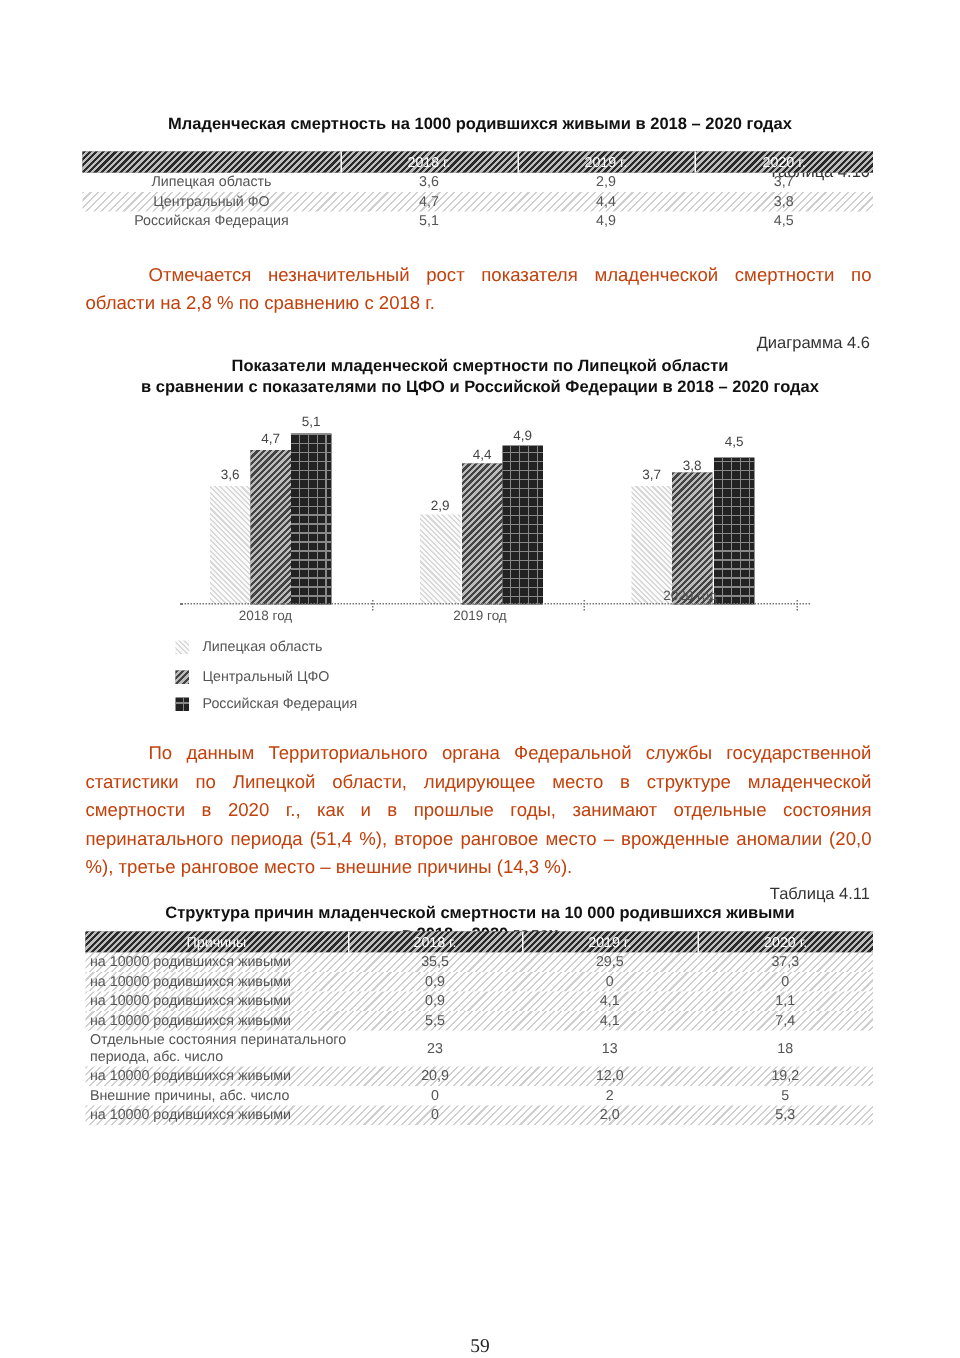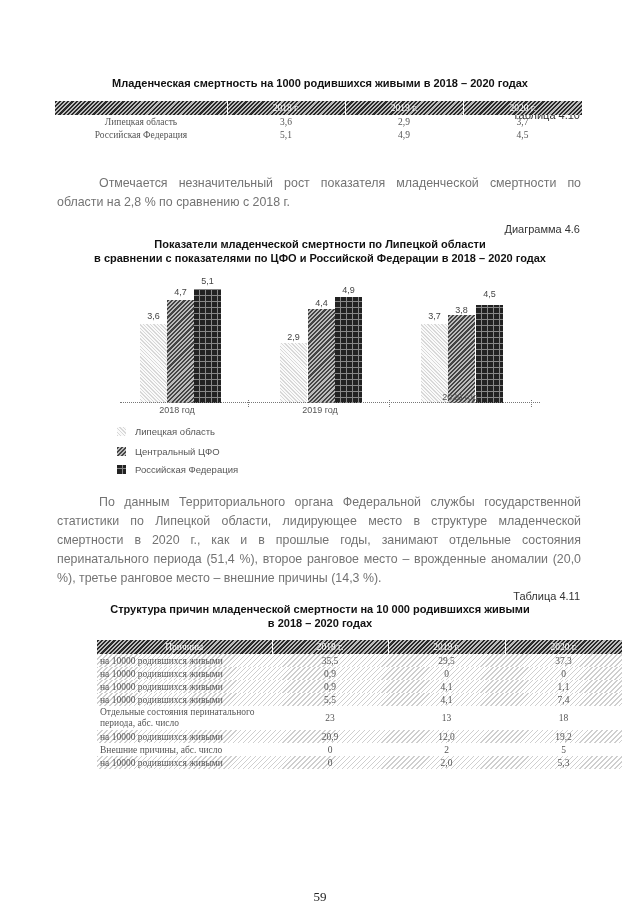--- a/index.html
+++ b/index.html
@@ -1,34 +1,34 @@
 <!DOCTYPE html>
 <html><head>
 <meta charset="utf-8">
 <style>
   html, body { margin: 0; padding: 0; background: #ffffff; }
   body { width: 640px; height: 905px; position: relative; overflow: hidden;
          font-family: "Liberation Sans", "DejaVu Sans", sans-serif; color: #111; }
   .abs { position: absolute; }
   .caption-right { font-size: 11px; color: #333; text-align: right; }
   .title-bold { font-size: 11px; font-weight: bold; text-align: center; color: #111; }
-  .body-text { font-size: 12.4px; line-height: 19px; text-align: justify; color: #737373; }
+  .body-text { font-size: 12.4px; line-height: 19px; text-align: justify; color: #c2410c; }
   .indent { text-indent: 42px; }
 
   
   .hatch-dark {
     background-color: #555;
     background-image: repeating-linear-gradient(135deg, #2a2a2a 0 1.5px, #bdbdbd 1.5px 3px);
     color: #fff;
   }
   .hatch-light {
     background-image: repeating-linear-gradient(135deg, #cfcfcf 0 1px, #ffffff 1px 3.5px);
   }
 
-  table.t { border-collapse: collapse; position: absolute; font-size: 9.5px; color: #555; font-family: Liberation Serif, serif; }
+  table.t { border-collapse: collapse; position: absolute; font-size: 9.5px; color: #555; }
   table.t th { font-weight: normal; height: 14px; padding: 0; text-align: center;
                border-left: 1px solid #fff; }
   table.t th:first-child { border-left: none; }
   table.t td { height: 13px; padding: 0; text-align: center; }
   table.t td.lbl-c { text-align: center; }
   table.t td.lbl-l { text-align: left; padding-left: 3px; }
 
   
   .bar { position: absolute; bottom: 0; width: 27px; }
   .bar-lip { background-image: repeating-linear-gradient(45deg, #d8d8d8 0 1px, #fafafa 1px 2.5px); }
@@ -65,20 +65,26 @@
       <th>2020 г.</th>
     </tr>
   </thead>
   <tbody>
     <tr>
       <td class="lbl-c">Липецкая область</td>
       <td>3,6</td>
       <td>2,9</td>
       <td>3,7</td>
     </tr>
+    <tr class="hatch-light">
+      <td class="lbl-c">Центральный ФО</td>
+      <td>4,7</td>
+      <td>4,4</td>
+      <td>3,8</td>
+    </tr>
     <tr>
       <td class="lbl-c">Российская Федерация</td>
       <td>5,1</td>
       <td>4,9</td>
       <td>4,5</td>
     </tr>
   </tbody>
 </table>
 
 <div class="abs body-text indent" style="left:57px; top:174px; width:524px;">Отмечается незначительный рост показателя младенческой смертности по области на 2,8 % по сравнению с 2018 г.</div>
@@ -131,21 +137,21 @@
   <span class="legend-swatch bar-rf"></span>
   <span>Российская Федерация</span>
 </div>
 
 <div class="abs body-text indent" style="left:57px; top:493px; width:524px;">По данным Территориального органа Федеральной службы государственной статистики по Липецкой области, лидирующее место в структуре младенческой смертности в 2020 г., как и в прошлые годы, занимают отдельные состояния перинатального периода (51,4 %), второе ранговое место – врожденные аномалии (20,0 %), третье ранговое место – внешние причины (14,3 %).</div>
 
 <div class="abs caption-right" style="left:420px; top:590px; width:160px;">Таблица 4.11</div>
 <div class="abs title-bold" style="left:60px; top:603px; width:520px;">Структура причин младенческой смертности на 10 000 родившихся живыми</div>
 <div class="abs title-bold" style="left:60px; top:617px; width:520px;">в 2018 – 2020 годах</div>
 
-<table class="t" style="left:57px; top:640px; width:525px;margin-left:40px;">
+<table class="t" style="left:57px; top:621px; width:525px;">
   <colgroup>
       <col style="width:175px">
       <col style="width:116px">
       <col style="width:117px">
       <col style="width:117px">
     </colgroup>
   <thead>
     <tr class="hatch-dark">
       <th>Причины</th>
       <th>2018 г.</th>

